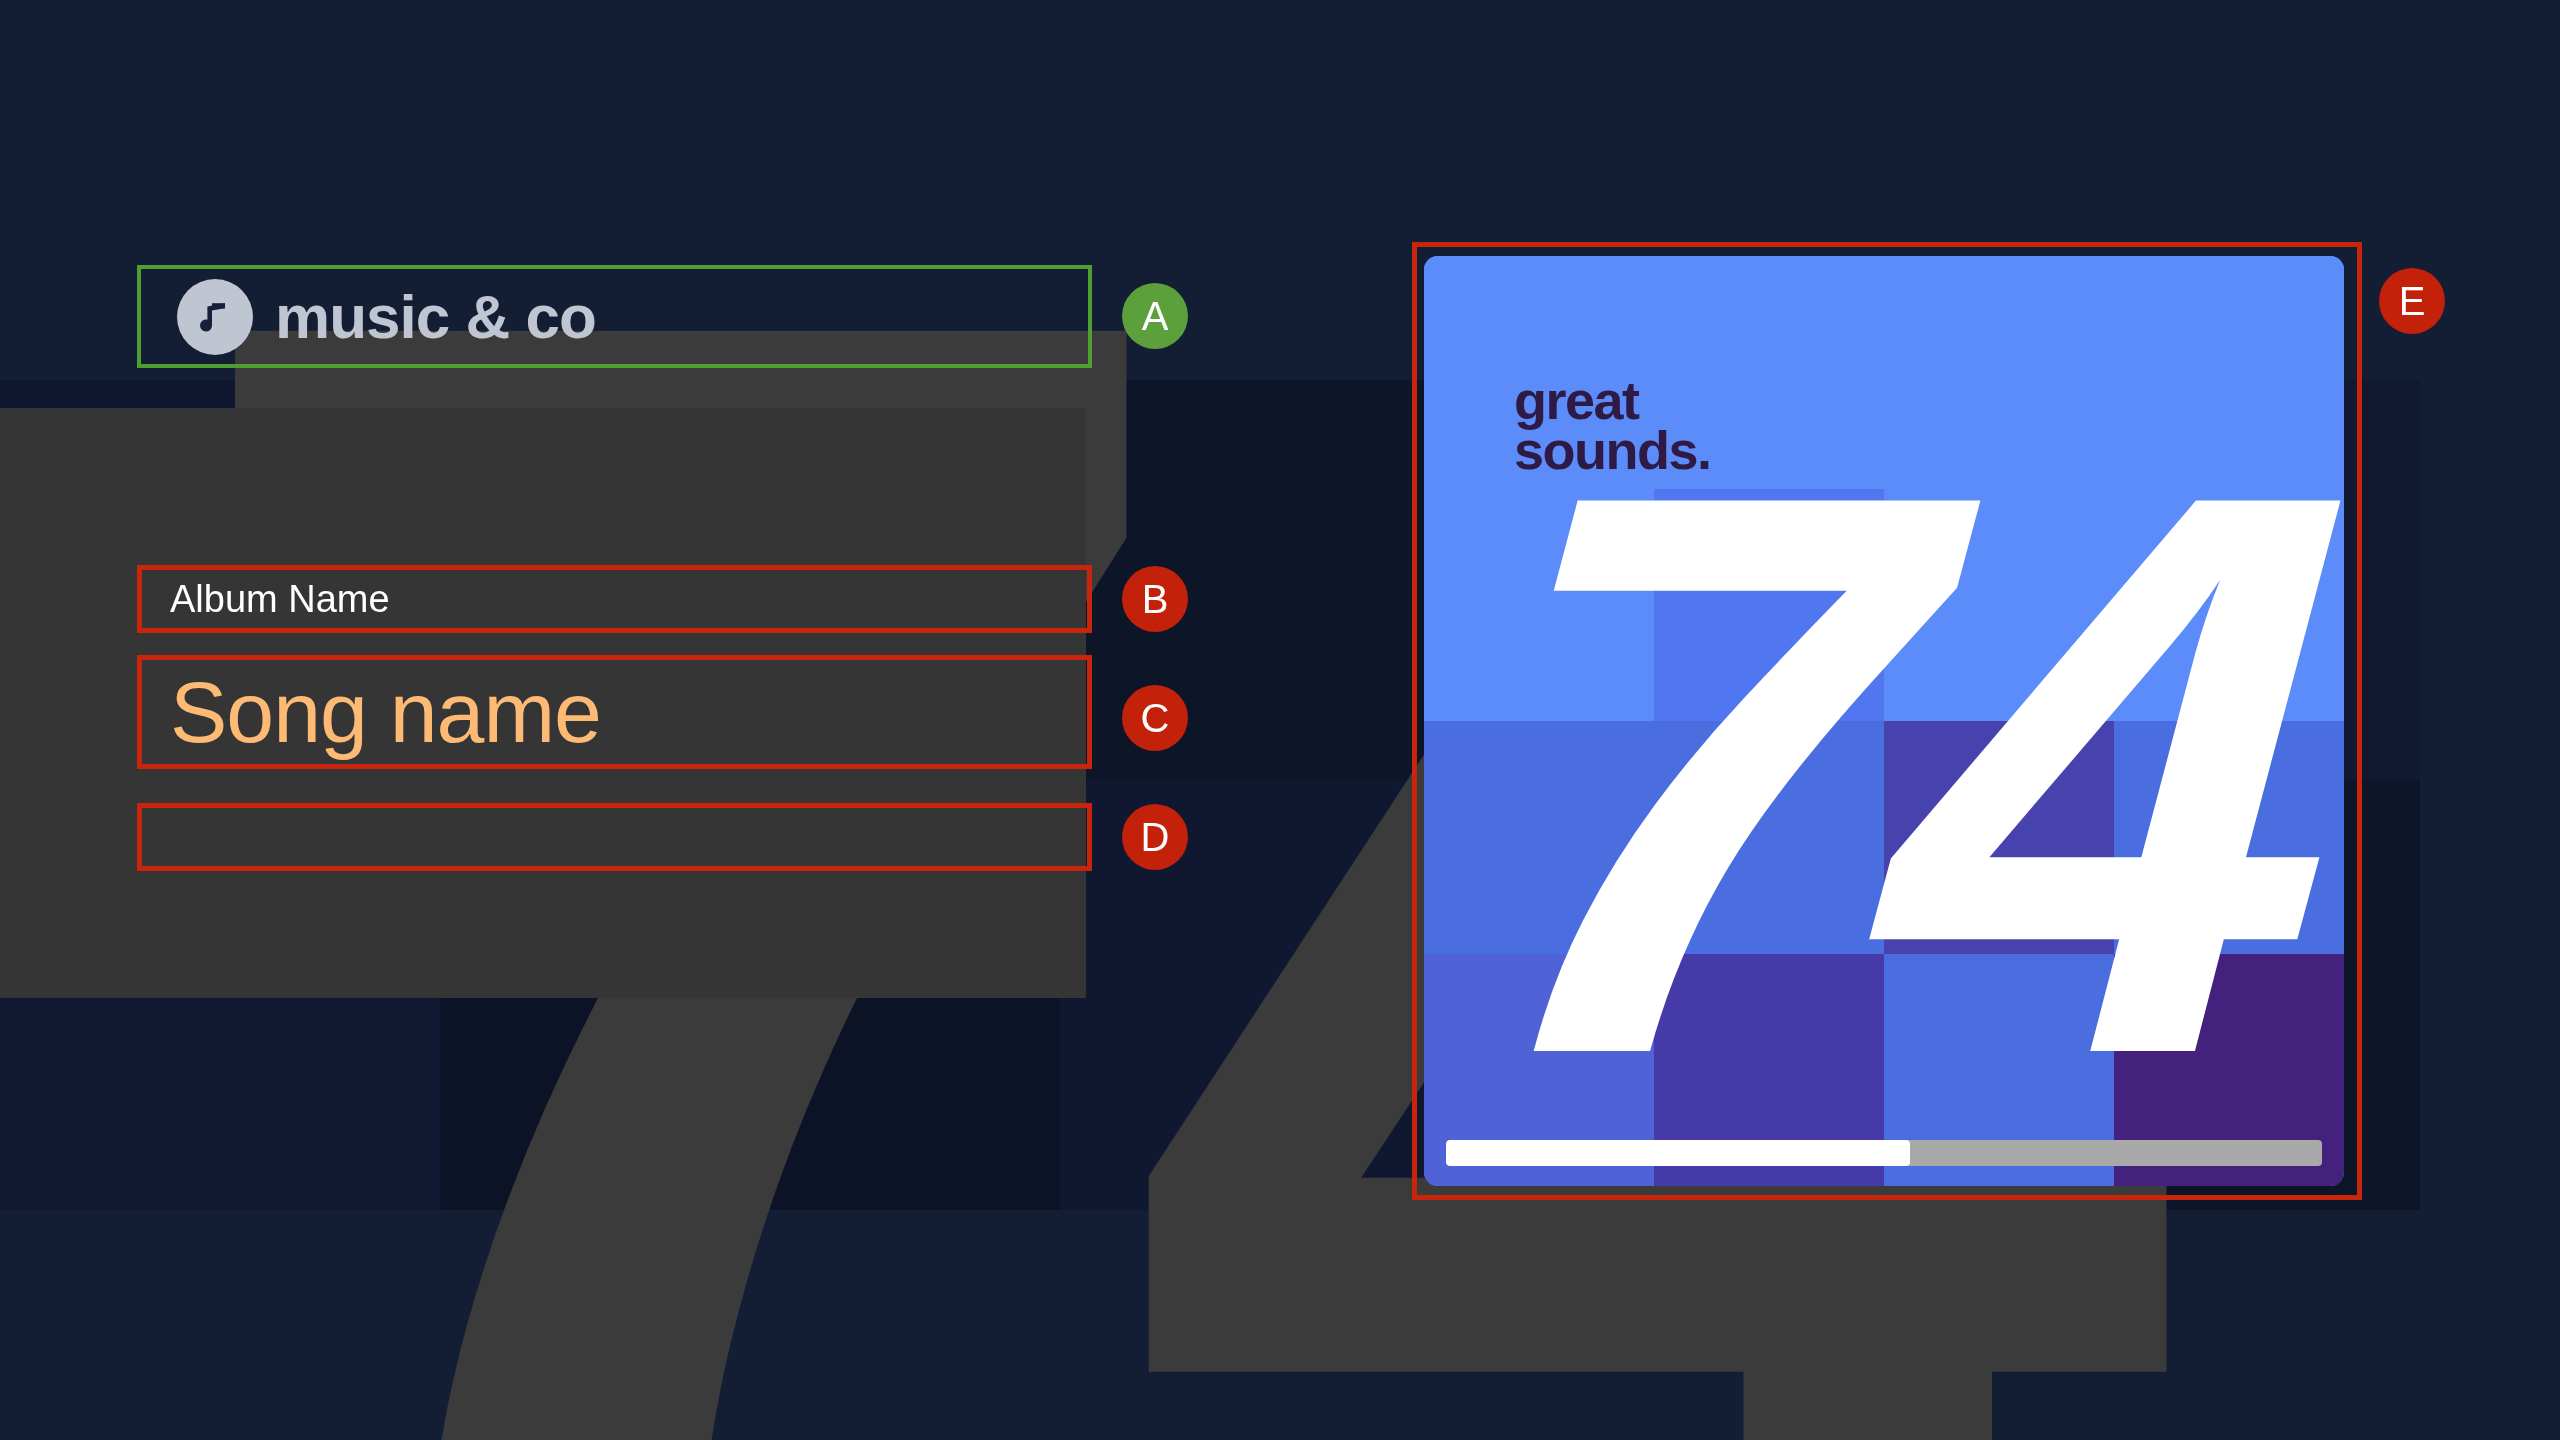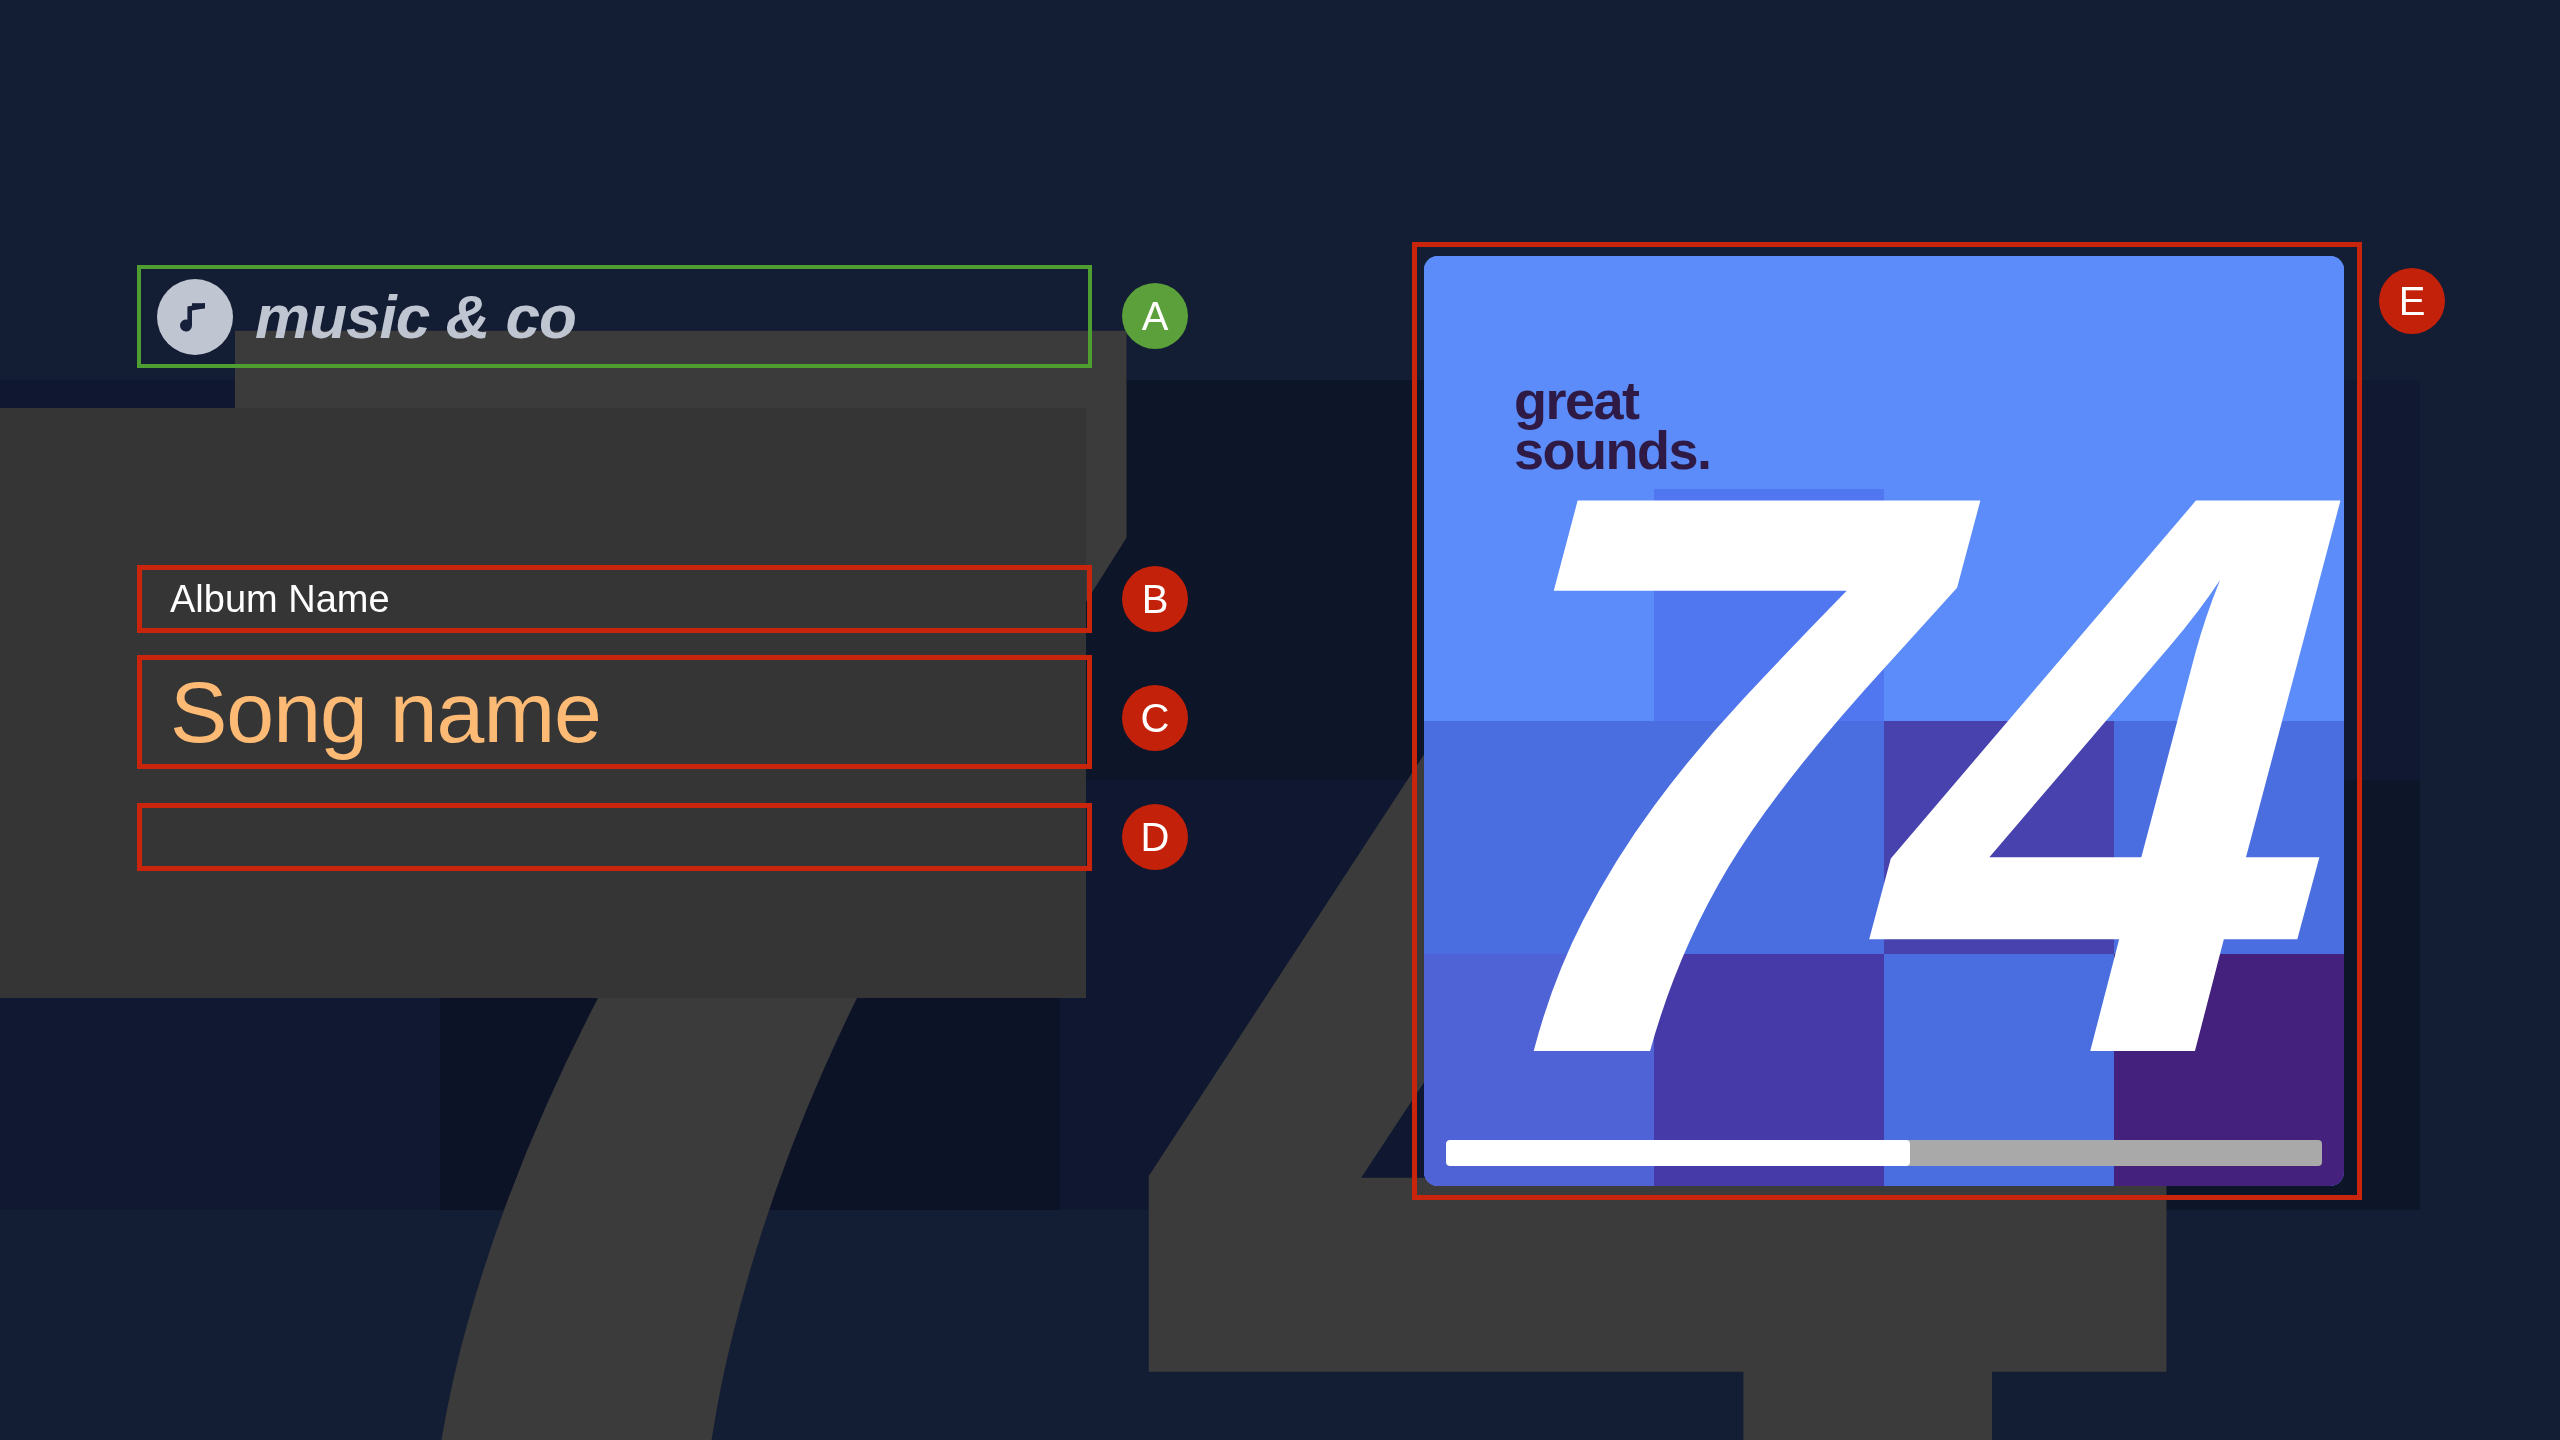--- a/index.html
+++ b/index.html
@@ -50,23 +50,22 @@
     width:1086px; height:590px;
     background:#353535;
   }
 
   
   .logo-box {
     position:absolute;
     left:137px; top:265px;
     width:955px; height:103px;
     display:flex; align-items:center;
-    padding-left:20px;
+    padding-left:40px;
     gap:22px;
-    font-style:italic;
   }
   .logo-mark {
     width:76px; height:76px; flex:0 0 76px;
     border-radius:50%;
     background:#bfc5d1;
     display:flex; align-items:center; justify-content:center;
   }
   .logo-mark svg { display:block; }
   .logo-text {
     font-size:62px;

